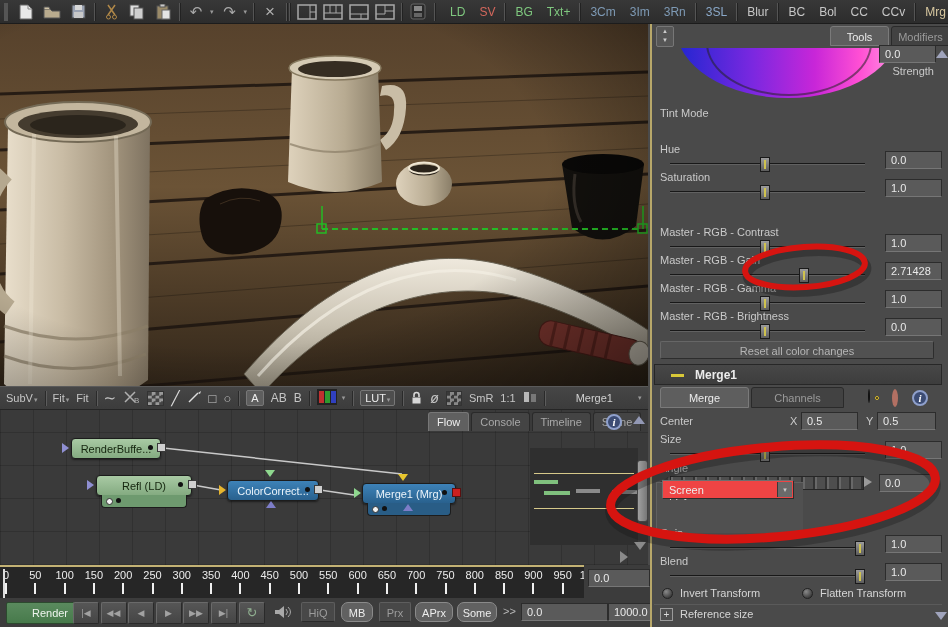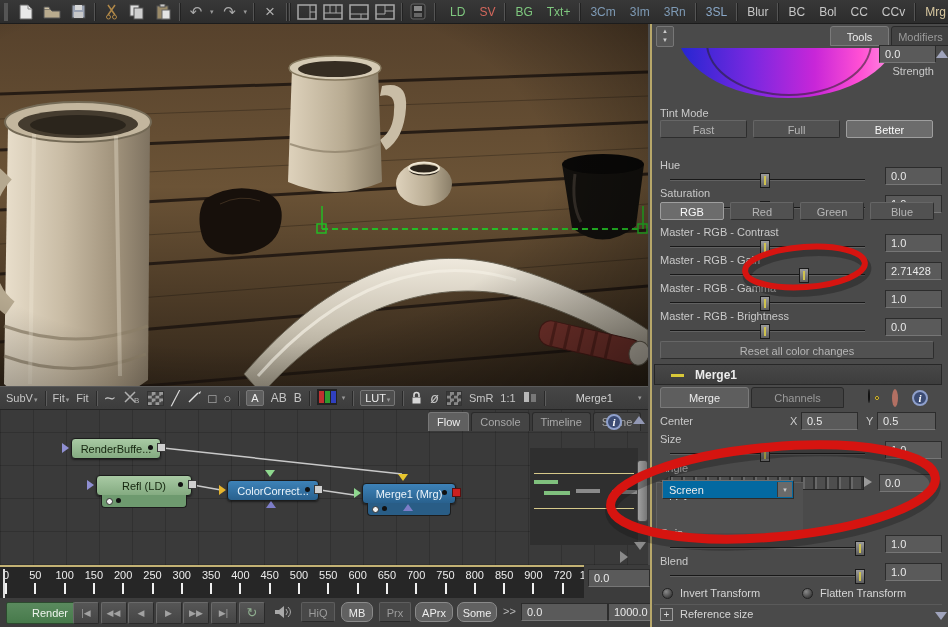--- a/index.html
+++ b/index.html
@@ -88,21 +88,21 @@
        border-right-color:#2d2d2d;border-radius:2px;color:#b5b5b5;text-align:center;line-height:18px;box-sizing:border-box;}
   .seg.active{background:#6c6c6c;border-color:#9e9e9e;color:#fafafa;}
   .srow{position:absolute;left:8px;width:282px;height:28px;}
   .srow .slabel{position:absolute;left:0;top:0;color:#c9c9c9;}
   .strack{position:absolute;left:10px;top:20px;width:195px;height:1px;background:#181818;box-shadow:0 1px 0 #616161;}
   .shandle{position:absolute;top:-6px;left:var(--pos,48%);width:8px;height:13px;margin-left:-4px;
            background:linear-gradient(#9c9c9c,#5c5c5c);border:1px solid #1a1a1a;}
   .shandle::after{content:"";position:absolute;left:3px;top:2px;width:2px;height:9px;background:#cfc24e;}
   .svalue{position:absolute;right:0;top:8px;width:50px;}
   .mrow{top:calc(202px + var(--i)*28px);}
-  .hsrow{top:calc(119px + var(--i)*28px);margin-top:16px;}
+  .hsrow{top:calc(119px + var(--i)*28px);}
   .chk{position:absolute;width:9px;height:9px;border-radius:50%;border:1px solid #222;
        background:radial-gradient(circle at 35% 30%,#8a8a8a,#3c3c3c 75%);}
   .gearw{position:relative;width:8px;height:8px;border:3px solid #b27063;border-radius:50%;
         box-shadow:0 -7px 0 -3px #b27063,0 7px 0 -3px #b27063,7px 0 0 -3px #b27063,-7px 0 0 -3px #b27063;}
   .nukew{width:16px;height:16px;border-radius:50%;border:1px solid #111;
         background:conic-gradient(from -30deg,#191919 0 60deg,#e2c22c 60deg 120deg,#191919 120deg 180deg,#e2c22c 180deg 240deg,#191919 240deg 300deg,#e2c22c 300deg 360deg);position:relative;}
   .nukew::after{content:"";position:absolute;left:6px;top:6px;width:4px;height:4px;border-radius:50%;background:#191919;border:1px solid #e2c22c;box-sizing:border-box;}
   .infow{width:16px;height:16px;border-radius:50%;background:#3c4c74;border:2px solid #8fa0cc;box-sizing:border-box;
         color:#fff;font-family:"Liberation Serif",serif;font-style:italic;font-weight:bold;font-size:11px;
         text-align:center;line-height:12px;}
@@ -441,21 +441,21 @@
           <span class="tickcell" style="--i: 9;">450</span>
           <span class="tickcell" style="--i: 10;">500</span>
           <span class="tickcell" style="--i: 11;">550</span>
           <span class="tickcell" style="--i: 12;">600</span>
           <span class="tickcell" style="--i: 13;">650</span>
           <span class="tickcell" style="--i: 14;">700</span>
           <span class="tickcell" style="--i: 15;">750</span>
           <span class="tickcell" style="--i: 16;">800</span>
           <span class="tickcell" style="--i: 17;">850</span>
           <span class="tickcell" style="--i: 18;">900</span>
-          <span class="tickcell" style="--i: 19;">720</span>
+          <span class="tickcell" style="--i: 19;">950</span>
           <span class="tickcell" style="--i: 20;">1000</span>
         </div>
       <div id="playhead"></div>
     </div>
     <div class="fld" style="left:588px;top:4px;width:55px;">0.0</div>
     <div id="transport-row">
       <div id="render-btn">Render</div>
       <div class="abs" style="left:93px;top:4px;width:4px;height:16px;background:#666;border:1px solid #333;border-radius:2px;"></div>
       <div style="position:absolute;left:0;top:0;width:0;height:0;">
           <span class="tpbtn" style="--i: 0;">|◀</span>
@@ -498,51 +498,40 @@
       <div class="abs" style="left:0;top:-92px;width:224px;height:142px;border-radius:50%;
            background:linear-gradient(90deg,#2026d0,#7a28e0 34%,#c826d8 62%,#ff4fd4 82%,#ff9ae6);"></div>
       <div class="abs" style="left:30px;top:-58px;width:162px;height:102px;border-radius:50%;border:2px solid rgba(35,35,35,.55);"></div>
     </div>
     <div class="fld" style="left:227px;top:21px;width:50px;">0.0</div>
     <div class="lb" style="left:196px;top:41px;width:86px;text-align:right;">Strength</div>
     <div class="arrow-up abs" style="left:284px;top:26px;border-bottom-color:#a0a4bc;"></div>
 
     
     <div class="lb" style="left:8px;top:83px;">Tint Mode</div>
-    <div style="position:absolute;left:8px;top:96px;display:flex;gap:6px;">
-        <span class="seg" style="position: relative; width: 87px; --i: 0;">Fast</span>
-        <span class="seg" style="position: relative; width: 87px; --i: 1;">Full</span>
-        <span class="seg active" style="position: relative; width: 87px; --i: 2;">Better</span>
-      </div>
 
     
     <div>
         <div class="srow hsrow" style="--i: 0; --pos: 48%;">
         <span class="slabel">Hue</span>
         <div class="strack">
             <div class="shandle" style="--pos: 48%;"></div>
           </div>
         <span class="fld svalue">0.0</span>
       </div>
         <div class="srow hsrow" style="--i: 1; --pos: 48%;">
         <span class="slabel">Saturation</span>
         <div class="strack">
             <div class="shandle" style="--pos: 48%;"></div>
           </div>
         <span class="fld svalue">1.0</span>
       </div>
       </div>
 
     
-    <div style="position:absolute;left:8px;top:178px;display:flex;gap:6px;">
-        <span class="seg active" style="position: relative; width: 64px; --i: 0;">RGB</span>
-        <span class="seg" style="position: relative; width: 64px; --i: 1;">Red</span>
-        <span class="seg" style="position: relative; width: 64px; --i: 2;">Green</span>
-        <span class="seg" style="position: relative; width: 64px; --i: 3;">Blue</span>
-      </div>
 
     
     <div>
         <div class="srow mrow" style="--i: 0; --pos: 48%;">
         <span class="slabel">Master - RGB - Contrast</span>
         <div class="strack">
             <div class="shandle" style="--pos: 48%;"></div>
           </div>
         <span class="fld svalue">1.0</span>
       </div>
@@ -606,21 +595,21 @@
     
     <div class="lb" style="left:8px;top:438px;">Angle</div>
     <div class="thumbwheel" style="left:18px;top:452px;width:192px;"></div>
     <span class="tri abs" style="left:8px;top:453px;border-top:5px solid transparent;border-bottom:5px solid transparent;border-right:8px solid #333;"></span>
     <span class="tri abs" style="left:212px;top:453px;border-top:5px solid transparent;border-bottom:5px solid transparent;border-left:8px solid #9a9a9a;"></span>
     <div class="fld" style="left:227px;top:450px;width:50px;">0.0</div>
 
     
     <div class="abs" style="left:4px;top:458px;width:146px;height:50px;background:#505050;border-top:1px solid #606060;border-left:1px solid #606060;"></div>
     <div class="lb" style="left:10px;top:464px;color:#e0e0e0;">Apply Mode</div>
-    <div class="abs" style="left:10px;top:456px;width:132px;height:19px;background:#0369a1;border:1px solid #6e6e6e;border-bottom-color:#2c2c2c;border-right-color:#2c2c2c;color:#ececec;line-height:19px;padding-left:6px;box-sizing:border-box;">
+    <div class="abs" style="left:10px;top:456px;width:132px;height:19px;background:#ef4444;border:1px solid #6e6e6e;border-bottom-color:#2c2c2c;border-right-color:#2c2c2c;color:#ececec;line-height:19px;padding-left:6px;box-sizing:border-box;">
       <span>Screen</span>
       <span class="abs" style="right:1px;top:1px;width:14px;height:15px;background:#6a6a6a;border-left:1px solid #3a3a3a;text-align:center;line-height:15px;font-size:7px;color:#ccc;">▾</span>
     </div>
 
     
     <div class="srow" style="top:503px;">
       <span class="slabel">Gain</span>
       <div class="strack">
           <div class="shandle" style="--pos: 97%;"></div>
         </div>

